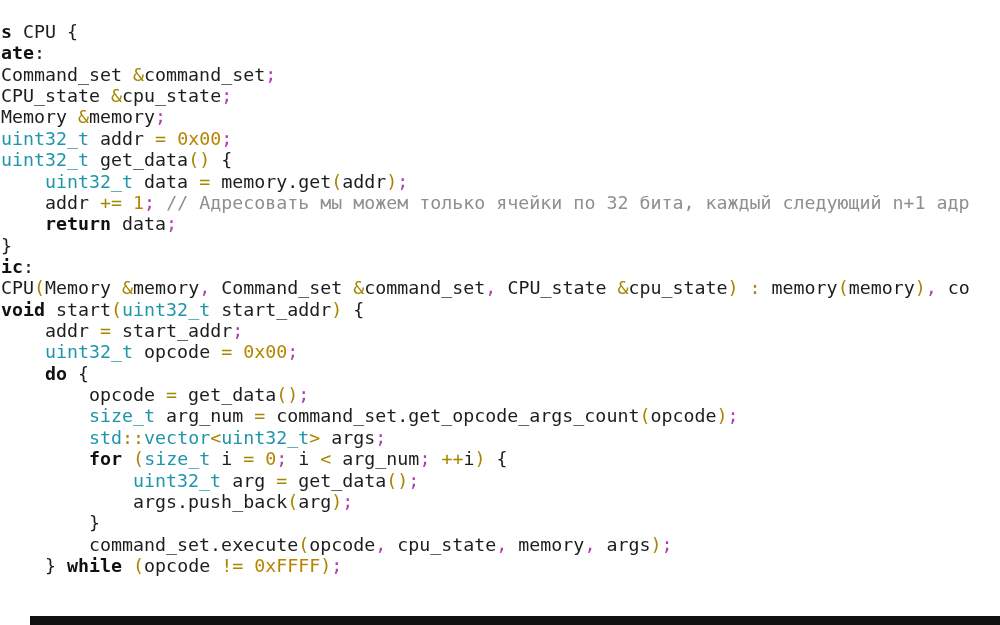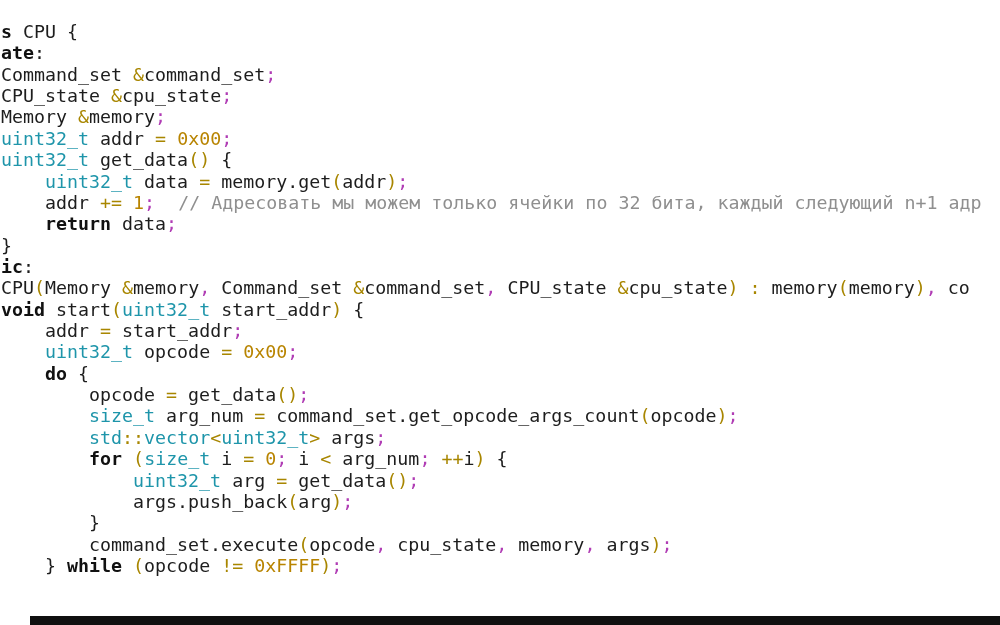--- a/index.html
+++ b/index.html
@@ -32,21 +32,21 @@
     color:var(--c-plain);
   }
   .line{ white-space:pre; height:21.36px; }
   .tok-p { color:var(--c-plain); }
   .tok-k { color:var(--c-kw); font-weight:bold; }
   .tok-t { color:var(--c-type); }
   .tok-tb{ color:var(--c-type); font-weight:normal; }
   .tok-n { color:var(--c-num); }
   .tok-o { color:var(--c-op); }
   .tok-u { color:var(--c-punct); }
-  .tok-c { color:var(--c-comment);margin-left:12px; }
+  .tok-c { color:var(--c-comment); }
   .bottom-bar{
     position:absolute;
     left:30px; top:616px;
     width:970px; height:9px;
     background:var(--c-bar);
   }
 </style>
 </head>
 <body>
 

